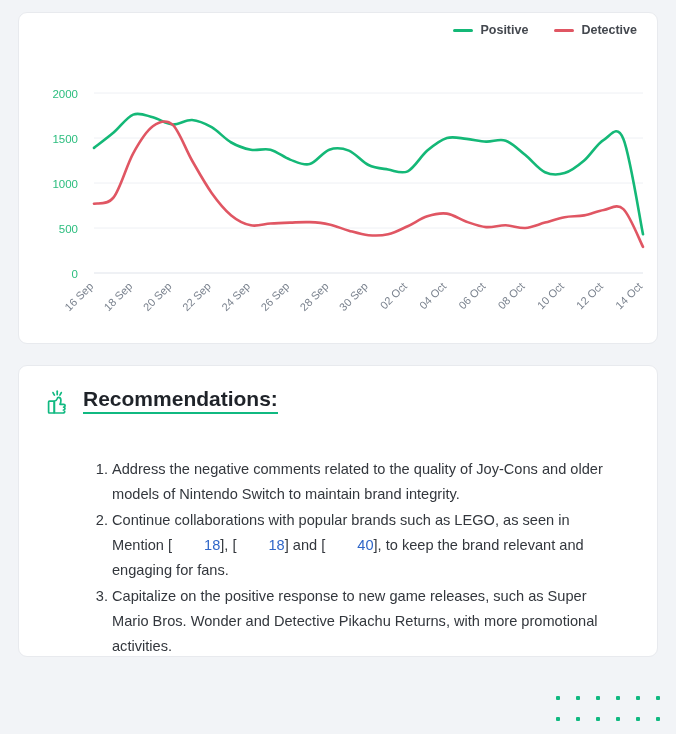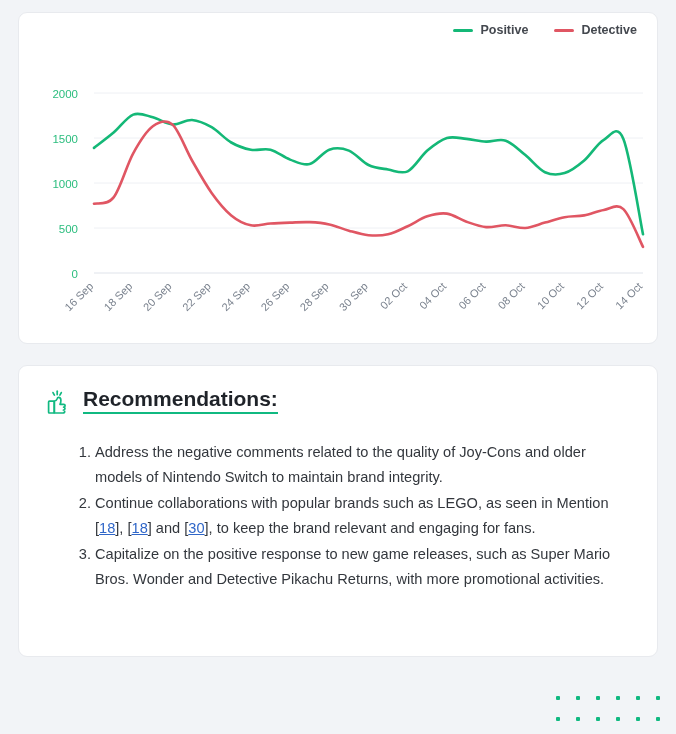--- a/index.html
+++ b/index.html
@@ -99,36 +99,36 @@
     border-bottom: 2.5px solid #10b981;
     padding-bottom: 2px;
     line-height: 1.05;
   }
 
   .rec-list {
     position: absolute;
     left: 42px;
     top: 74px;
     right: 34px;
-    margin: 0;
+    margin: 17px;
     padding: 0 0 0 34px;
     font-size: 14.6px;
     line-height: 25px;
     color: #33373d;
   }
   .rec-list li {
     margin-bottom: 1px;
   }
   .rec-list li::marker {
     color: #33373d;
   }
 
   .ref-link {
     color: #2f66c8;
-    text-decoration: underline;
+    padding-left: 32px;
   }
 
   
   #dot-grid {
     position: absolute;
     left: 556px;
     top: 696px;
     display: grid;
     grid-template-columns: repeat(6, 20px);
     grid-template-rows: repeat(2, 21px);
@@ -200,21 +200,21 @@
         <path d="M18.3 4.6 L16.9 7.1"></path>
         <path d="M11.3 13.2 L11.3 25.0 L19.8 25.0 C21.0 25.0 21.7 24.3 21.7 23.4 C21.7 22.6 21.1 22.1 20.4 22.0 C21.3 22.0 22.0 21.4 22.0 20.6 C22.0 19.8 21.4 19.2 20.6 19.1 C21.5 19.1 22.1 18.5 22.1 17.7 C22.1 16.9 21.5 16.3 20.7 16.3 L17.0 16.3 C17.0 16.3 17.9 14.6 17.9 12.4 C17.9 10.6 17.0 9.4 15.6 9.4 C14.6 9.4 14.3 10.1 14.0 11.0 C13.6 12.1 12.6 13.2 11.3 13.2 Z"></path>
         <rect x="5.6" y="13.2" width="5.7" height="11.8" rx="0.8"></rect>
       </svg>
     </span>
     <span class="rec-heading-text">Recommendations:</span>
   </div>
 
   <ol class="rec-list" id="rec-list">
       <li>Address the negative comments related to the quality of Joy-Cons and older models of Nintendo Switch to maintain brand integrity.</li>
-      <li>Continue collaborations with popular brands such as LEGO, as seen in Mention [<span class="ref-link">18</span>], [<span class="ref-link">18</span>] and [<span class="ref-link">30</span>], to keep the brand relevant and engaging for fans.</li>
+      <li>Continue collaborations with popular brands such as LEGO, as seen in Mention [<span class="ref-link">18</span>], [<span class="ref-link">18</span>] and [<span class="ref-link">40</span>], to keep the brand relevant and engaging for fans.</li>
       <li>Capitalize on the positive response to new game releases, such as Super Mario Bros. Wonder and Detective Pikachu Returns, with more promotional activities.</li>
     </ol>
 </div>
 
 <div id="dot-grid">
     <div class="deco-dot" style="background: rgb(16, 185, 129);"></div>
     <div class="deco-dot" style="background: rgb(16, 185, 129);"></div>
     <div class="deco-dot" style="background: rgb(16, 185, 129);"></div>
     <div class="deco-dot" style="background: rgb(16, 185, 129);"></div>
     <div class="deco-dot" style="background: rgb(16, 185, 129);"></div>

